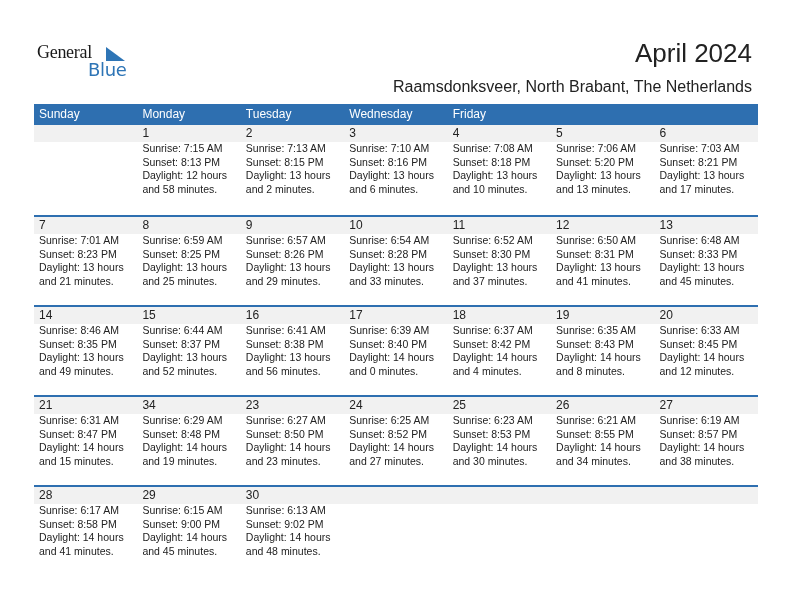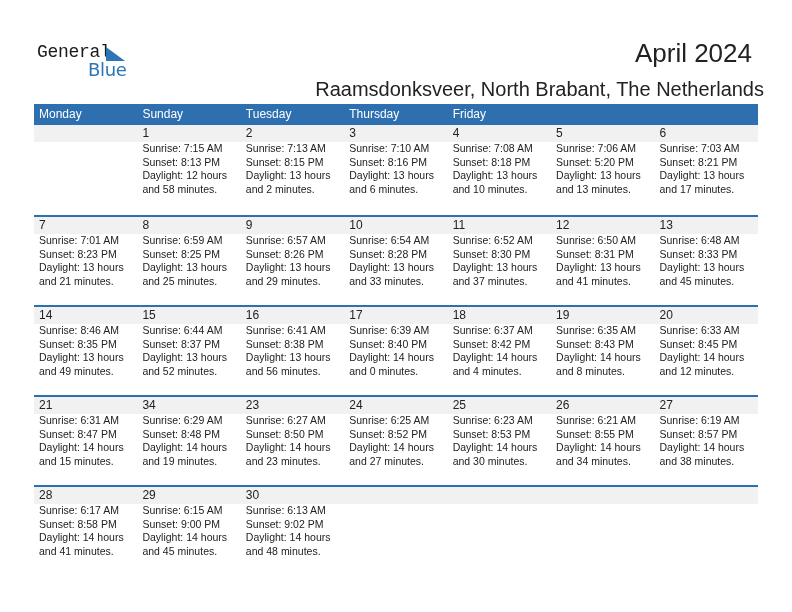--- a/index.html
+++ b/index.html
@@ -1,24 +1,24 @@
 <!DOCTYPE html>
 <html><head>
   <meta charset="utf-8">
   <style>
     html, body { margin: 0; padding: 0; background: #ffffff; }
     body { width: 792px; height: 612px; position: relative; overflow: hidden; font-family: "Liberation Sans", sans-serif; color: #222; }
 
     .logo { position: absolute; left: 37px; top: 42px; width: 100px; height: 40px; }
-    .logo-general { position: absolute; left: 0; top: 0; font-family: Liberation Mono, monospace; font-size: 18px; color: #1a1a1a; letter-spacing: -0.3px; }
+    .logo-general { position: absolute; left: 0; top: 0; font-family: Liberation Serif, serif; font-size: 18px; color: #1a1a1a; letter-spacing: -0.3px; }
     .logo-blue { position: absolute; left: 51px; top: 17px; font-family: "DejaVu Sans", sans-serif; font-size: 18px; color: #2e75b6; letter-spacing: -0.3px; }
     .logo-tri { position: absolute; left: 69px; top: 5px; width: 0; height: 0; border-left: 19px solid #2e75b6; border-top: 14px solid transparent; }
 
     .title { position: absolute; right: 40px; top: 38px; font-size: 26px; color: #222; }
-    .subtitle { position: absolute; right: 28px; top: 78px; font-size: 20px; color: #222; }
+    .subtitle { position: absolute; right: 40px; top: 78px; font-size: 16px; color: #222; }
 
     .cal { position: absolute; left: 34px; top: 104px; width: 724px; }
     .head-row { display: flex; background: #2e6fb0; height: 21px; }
     .head-cell { width: 103.43px; font-size: 12px; color: #fff; padding-left: 5px; box-sizing: border-box; line-height: 21px; }
 
     .week { position: relative; height: 90px; }
     .week .sep { position: absolute; left: 0; right: 0; top: 0; height: 2px; background: #2e6fb0; }
     .week .band { position: absolute; left: 0; right: 0; top: 2px; height: 17px; background: #f1f1f1; }
     .week.first .band { top: 21px; }
     .days { position: absolute; left: 0; top: 2px; display: flex; width: 100%; }
@@ -36,24 +36,24 @@
   <span class="logo-general">General</span>
   <span class="logo-tri"></span>
   <span class="logo-blue">Blue</span>
 </div>
 
 <div class="title">April 2024</div>
 <div class="subtitle">Raamsdonksveer, North Brabant, The Netherlands</div>
 
 <div class="cal">
   <div class="head-row">
+    <div class="head-cell">Sunday</div>
     <div class="head-cell">Monday</div>
-    <div class="head-cell">Sunday</div>
     <div class="head-cell">Tuesday</div>
-    <div class="head-cell">Thursday</div>
+    <div class="head-cell">Wednesday</div>
     <div class="head-cell">Friday</div>
   </div>
   <div id="weeks">
       <div class="week first" style="margin-top: -21px; height: 111px;">
         <div class="band"></div>
         <div class="days">
           <div class="day"></div>
           <div class="day">
             <div class="day-num">1</div>
             <div class="day-line">Sunrise: 7:15 AM</div>

